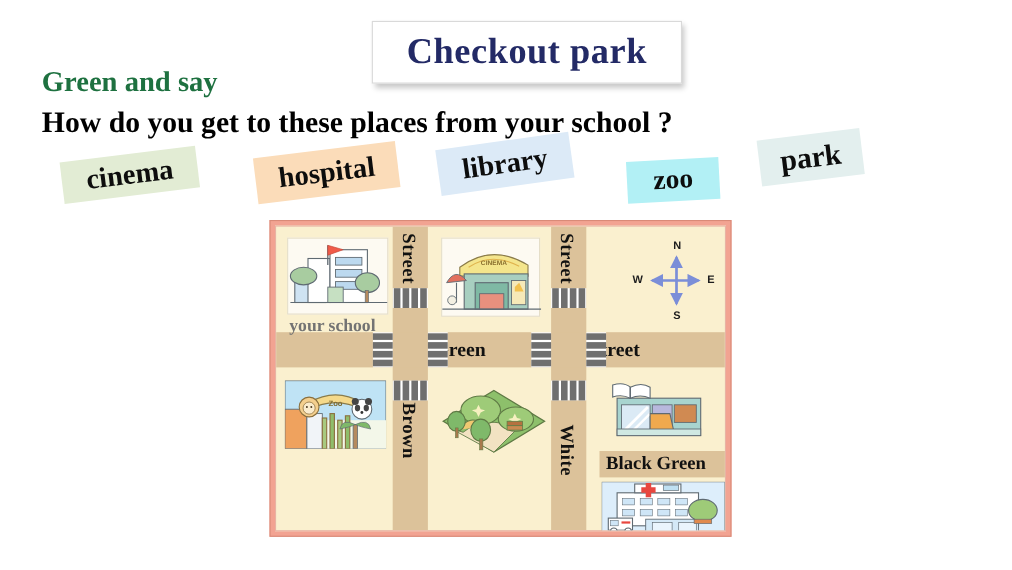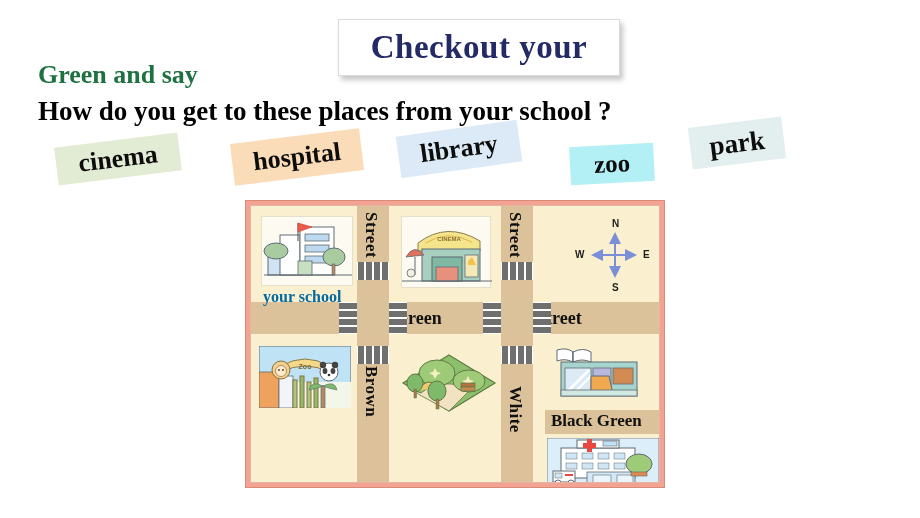--- a/index.html
+++ b/index.html
@@ -108,32 +108,32 @@
 
   
   .card{
     position:absolute;
     background:#fdfaf2;
     border:1px solid #e5dec8;
     box-sizing:border-box;
   }
   .caption{
     position:absolute;font-family:"Liberation Serif", serif;
-    font-weight:bold;font-size:16px;color:#0369a1;white-space:nowrap;
+    font-weight:bold;font-size:16px;color:#737373;white-space:nowrap;
   }
   
   #compass{position:absolute;left:322px;top:12px;width:84px;height:80px;}
   .cdir{position:absolute;font-family:"Liberation Sans", sans-serif;
     font-weight:bold;font-size:10px;color:#1d1d1d;}
 </style>
 </head>
 <body>
 
 <div id="title-box">
-  <span id="title-text">Checkout your</span>
+  <span id="title-text">Checkout park</span>
 </div>
 
 <div id="point-and-say">Green and say</div>
 <div id="question-line">How do you get to these places from your school ?</div>
 
 <div class="chip" id="chip-cinema">cinema</div>
 <div class="chip" id="chip-hospital">hospital</div>
 <div class="chip" id="chip-library">library</div>
 <div class="chip" id="chip-zoo">zoo</div>
 <div class="chip" id="chip-park">park</div>

